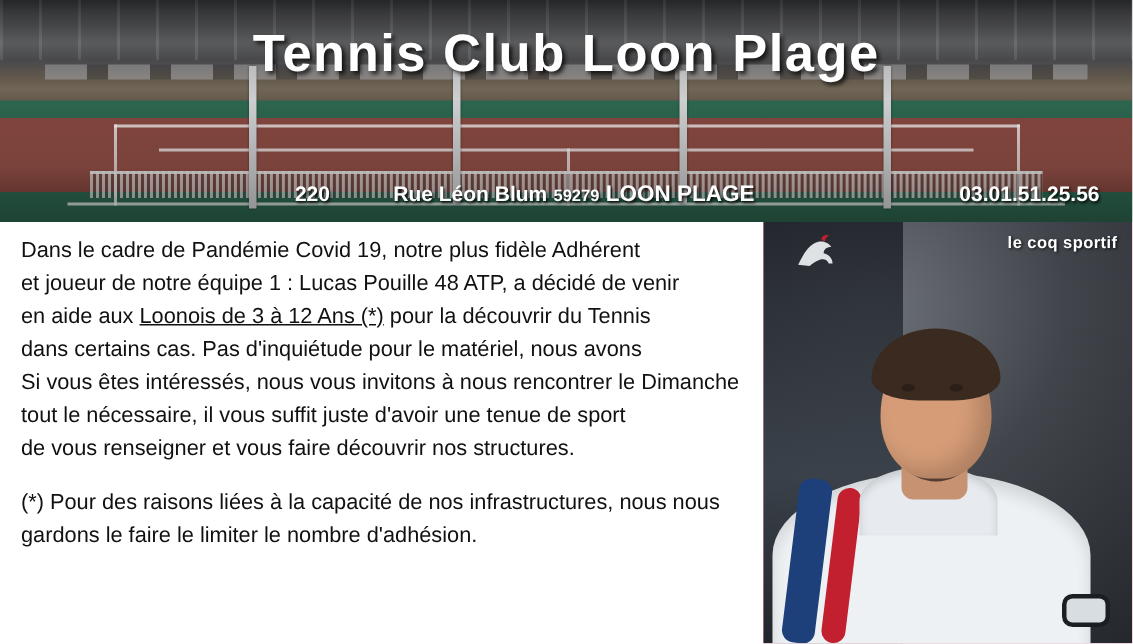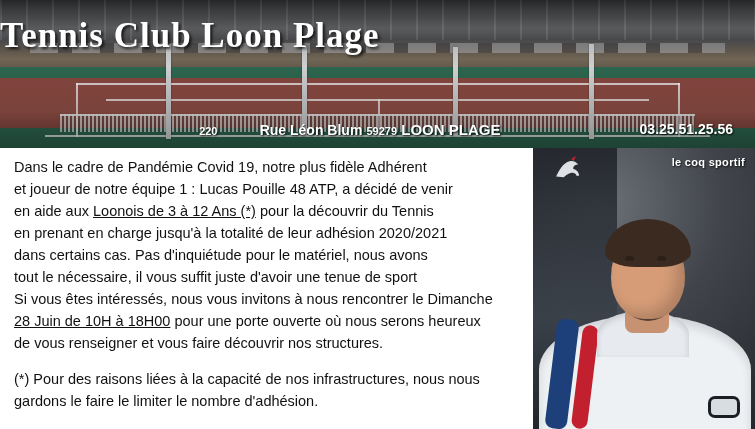--- a/index.html
+++ b/index.html
@@ -87,44 +87,45 @@
   }
   .banner-shade {
     position: absolute; inset: 0;
     background: linear-gradient(to bottom, rgba(0,0,0,.30), rgba(0,0,0,.05) 45%, rgba(0,0,0,.35));
   }
 
   .banner-title {
     position: absolute;
     top: 16px;
     left: 0; right: 0;
+    text-align: center;
     color: #ffffff;
     font-weight: bold;
     font-size: 35px;
     letter-spacing: 1px;
     text-shadow: 2px 2px 3px rgba(0,0,0,.75);
-    font-family: Liberation Serif, serif;
+    font-family: Liberation Sans, sans-serif;
   }
   .address-bar {
     position: absolute;
     left: 0; right: 0; bottom: 6px;
     height: 26px;
     display: flex;
     align-items: center;
     color: #ffffff;
     font-weight: bold;
     text-shadow: 1px 1px 2px rgba(0,0,0,.85);
   }
   .address-center {
     flex: 1;
     text-align: center;
     padding-left: 60px;
     font-size: 15px;
   }
-  .addr-num { font-size: 11px; }
+  .addr-num { font-size: 14px; }
   .addr-street { font-size: 14px; padding-left: 38px; }
   .addr-cp { font-size: 11px; }
   .addr-city { font-size: 15px; margin-top: 44px; }
   .phone {
     font-size: 14px;
     padding-right: 22px;
     white-space: nowrap;
   }
 
   
@@ -146,21 +147,21 @@
   }
   .text-block p { margin: 0 0 0 0; }
   .para2 { margin-top: 14px !important; }
   .u { text-decoration: underline; font-weight: normal; }
 
   
   .player-photo {
     position: absolute;
     right: 0;
     top: 0;
-    width: 222px;
+    width: 246px;
     height: 281px;
     overflow: hidden;
     background: #be185d;
   }
   .ph-bg {
     position: absolute; inset: 0;
     background:
       radial-gradient(circle at 30% 20%, #6d7278 0%, #41454b 45%, #24272c 100%);
   }
   .ph-bg2 {
@@ -307,39 +308,35 @@
 
     <div class="banner-title">Tennis Club  Loon Plage</div>
 
     <div class="address-bar">
       <div class="address-center">
         <span class="addr-num">220</span>
         <span class="addr-street">Rue Léon Blum</span>
         <span class="addr-cp">59279</span>
         <span class="addr-city">LOON PLAGE</span>
       </div>
-      <div class="phone">03.25.51.25.56</div>
+      <div class="phone">03.01.51.25.56</div>
     </div>
   </div>
 
   <div class="body-area">
 
     <div class="text-block">
       <p>Dans le cadre de Pandémie Covid 19, notre plus fidèle Adhérent</p>
       <p>et joueur de notre équipe 1 : Lucas Pouille 48 ATP,  a décidé de venir</p>
       <p>
         <span>en aide aux </span><span class="u">Loonois de 3 à 12 Ans (*)</span><span> pour la découvrir du Tennis</span>
       </p>
-      <p>en prenant en charge jusqu'à la totalité de leur adhésion 2020/2021</p>
       <p>dans certains cas.  Pas d'inquiétude pour le matériel, nous avons</p>
+      <p>Si vous êtes intéressés, nous vous invitons à nous rencontrer le Dimanche</p>
       <p>tout le nécessaire, il vous suffit juste d'avoir une tenue de sport</p>
-      <p>Si vous êtes intéressés, nous vous invitons à nous rencontrer le Dimanche</p>
-      <p>
-        <span class="u">28 Juin de 10H à 18H00</span><span> pour une porte ouverte où nous serons heureux</span>
-      </p>
       <p>de vous renseigner et vous faire découvrir nos structures.</p>
 
       <p class="para2">(*) Pour des raisons liées à la capacité de nos infrastructures, nous nous</p>
       <p>gardons le faire le limiter le nombre d'adhésion.</p>
     </div>
 
     <div class="player-photo">
       <div class="ph-bg"></div>
       <div class="ph-bg2"></div>
       <div class="jacket"></div>

